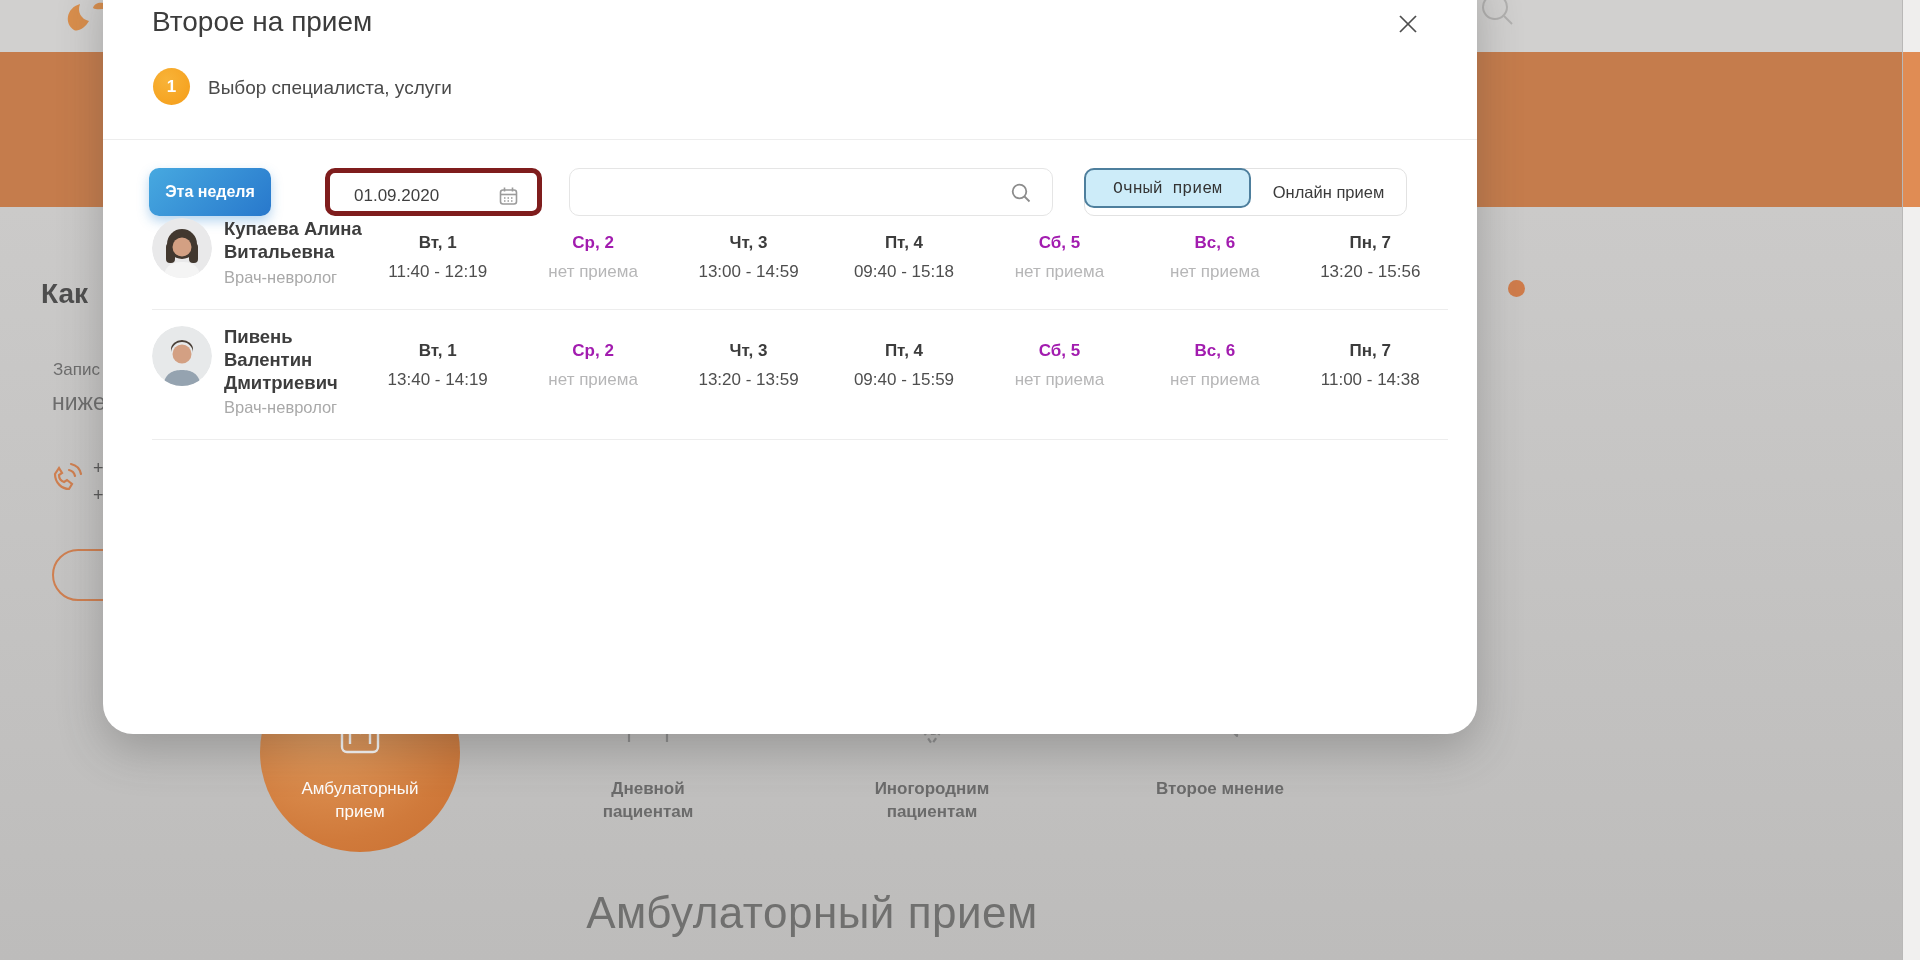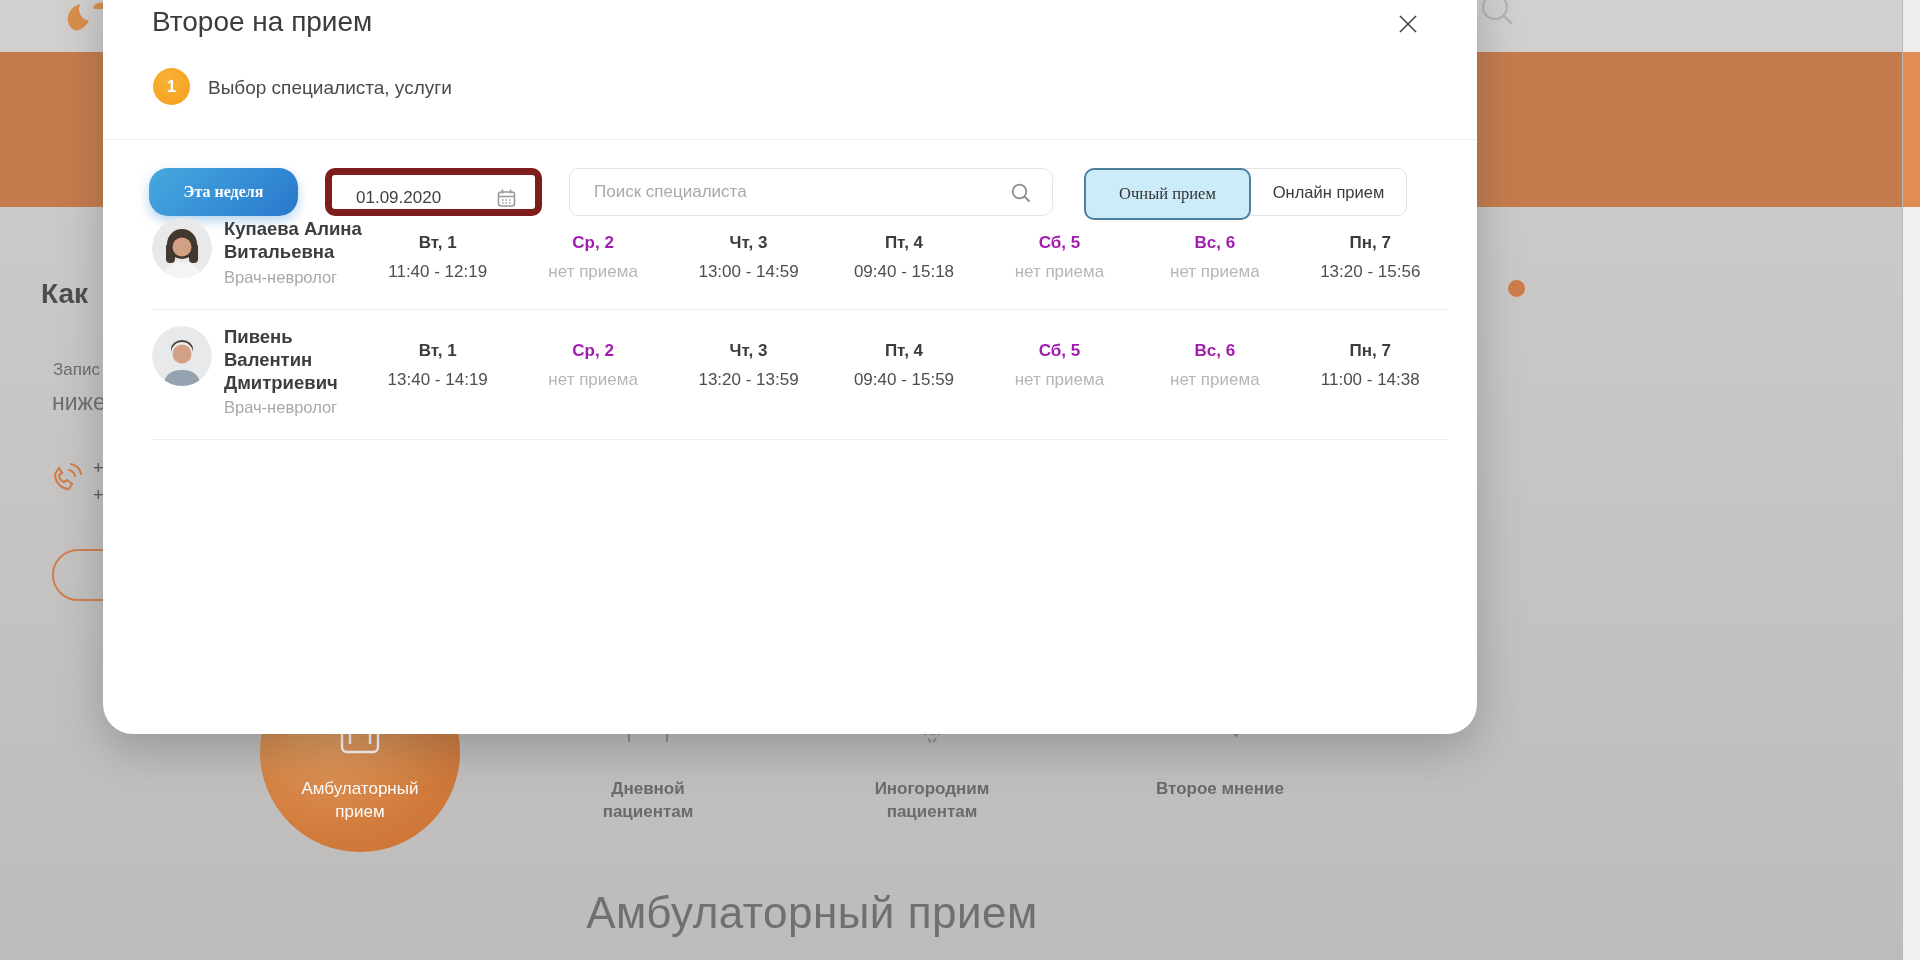--- a/index.html
+++ b/index.html
@@ -47,35 +47,35 @@
   .modal-title { position:absolute; left:49px; top:42px; font-size:28px; color:#3c3c3c; }
   .modal-close { position:absolute; left:1290px; top:46px; width:30px; height:30px; border:none; background:none; cursor:pointer; }
   .step-circle { position:absolute; left:50px; top:104px; width:37px; height:37px; border-radius:50%;
       background:radial-gradient(circle at 38% 32%, #f8b338, #f59d18); color:#fff; font-size:17px; font-weight:600;
       display:flex; align-items:center; justify-content:center; }
   .step-label { position:absolute; left:105px; top:113px; font-size:19px; color:#4a4a4a; }
   .modal-divider { position:absolute; left:0; top:175px; width:100%; height:1px; background:#ededed; }
 
   
   .filter-bar { position:absolute; left:0; top:204px; width:100%; height:48px; }
-  .week-btn { position:absolute; left:46px; top:0; width:149px; height:48px; border:none; border-radius:19px;
+  .week-btn { position:absolute; left:46px; top:0; width:122px; height:48px; border:none; border-radius:10px;
       background:linear-gradient(135deg,#47a9e0,#2878cc); color:#fff; font-size:16px; font-weight:600;
-      font-family:Liberation Serif, serif; box-shadow:0 5px 12px rgba(47,134,210,.35); cursor:pointer; }
-  .date-field { position:absolute; left:222px; top:0; width:217px; height:48px; border:7px solid #7f1d1d; border-radius:10px; background:#fff; }
+      font-family:Liberation Sans, sans-serif; box-shadow:0 5px 12px rgba(47,134,210,.35); cursor:pointer; }
+  .date-field { position:absolute; left:222px; top:0; width:217px; height:48px; border:5px solid #7f1d1d; border-radius:10px; background:#fff; }
   .date-field input { position:absolute; left:24px; top:0; width:130px; height:46px; border:none; outline:none;
       font-size:17px; font-weight:500; color:#3f3f3f; font-family:inherit; background:transparent; }
   .date-field .cal { position:absolute; right:18px; top:13px; cursor:pointer; }
   .search-field { position:absolute; left:466px; top:0; width:484px; height:48px; border:1px solid #e5e5e5; border-radius:10px; background:#fff; }
   .search-field input { position:absolute; left:24px; top:0; width:400px; height:46px; border:none; outline:none;
       font-size:17px; color:#3f3f3f; font-family:inherit; background:transparent; }
   .search-field input::placeholder { color:#a9a9a9; }
   .search-field .mag { position:absolute; right:20px; top:13px; }
   .toggle-group { position:absolute; left:981px; top:0; width:323px; height:48px; border:1px solid #e2e2e2; border-radius:10px; background:#fff; }
-  .toggle-on { position:absolute; left:-1px; top:-1px; width:167px; height:52px; background:#cdecf9;
-      border:2px solid #4e7f9d; border-radius:10px; font-size:16.5px; color:#333; font-family:Liberation Serif, serif;
+  .toggle-on { position:absolute; left:-1px; top:-1px; width:167px; height:40px; background:#cdecf9;
+      border:2px solid #4e7f9d; border-radius:10px; font-size:16.5px; color:#333; font-family:Liberation Mono, monospace;
       display:flex; align-items:center; justify-content:center; cursor:pointer; }
   .toggle-off { position:absolute; left:166px; top:0; right:0; height:46px; background:none; border:none;
       font-size:16.5px; color:#3b3b3b; font-family:inherit; display:flex; align-items:center; justify-content:center; cursor:pointer; }
 
   
   .rows { position:absolute; left:49px; top:238px; width:1296px; }
   .doctor-row { display:flex; padding:14px 0 22px; border-bottom:1px solid #ededed; }
   .doc-col { width:208px; display:flex; }
   .avatar { width:60px; height:60px; border-radius:50%; overflow:hidden; flex:none; margin-top:2px; }
   .doc-info { margin-left:12px; padding-top:1px; }
@@ -195,21 +195,20 @@
             <line x1="2.5" y1="8.5" x2="18.5" y2="8.5"></line>
             <line x1="6.5" y1="1.5" x2="6.5" y2="5.5"></line>
             <line x1="14.5" y1="1.5" x2="14.5" y2="5.5"></line>
             <line x1="6" y1="12" x2="15" y2="12" stroke-dasharray="1.5 2"></line>
             <line x1="6" y1="15" x2="15" y2="15" stroke-dasharray="1.5 2"></line>
           </svg>
         </span>
       </div>
 
       <div class="search-field">
-        <input placeholder="Поиск специалиста" style="">
         <span class="mag">
           <svg width="22" height="22" viewBox="0 0 22 22" fill="none" stroke="#8c8c8c" stroke-width="1.8">
             <circle cx="9.5" cy="9.5" r="6.8"></circle>
             <line x1="14.5" y1="14.5" x2="19.5" y2="19.5"></line>
           </svg>
         </span>
       </div>
 
       <div class="toggle-group">
         <button class="toggle-on">Очный прием</button>

